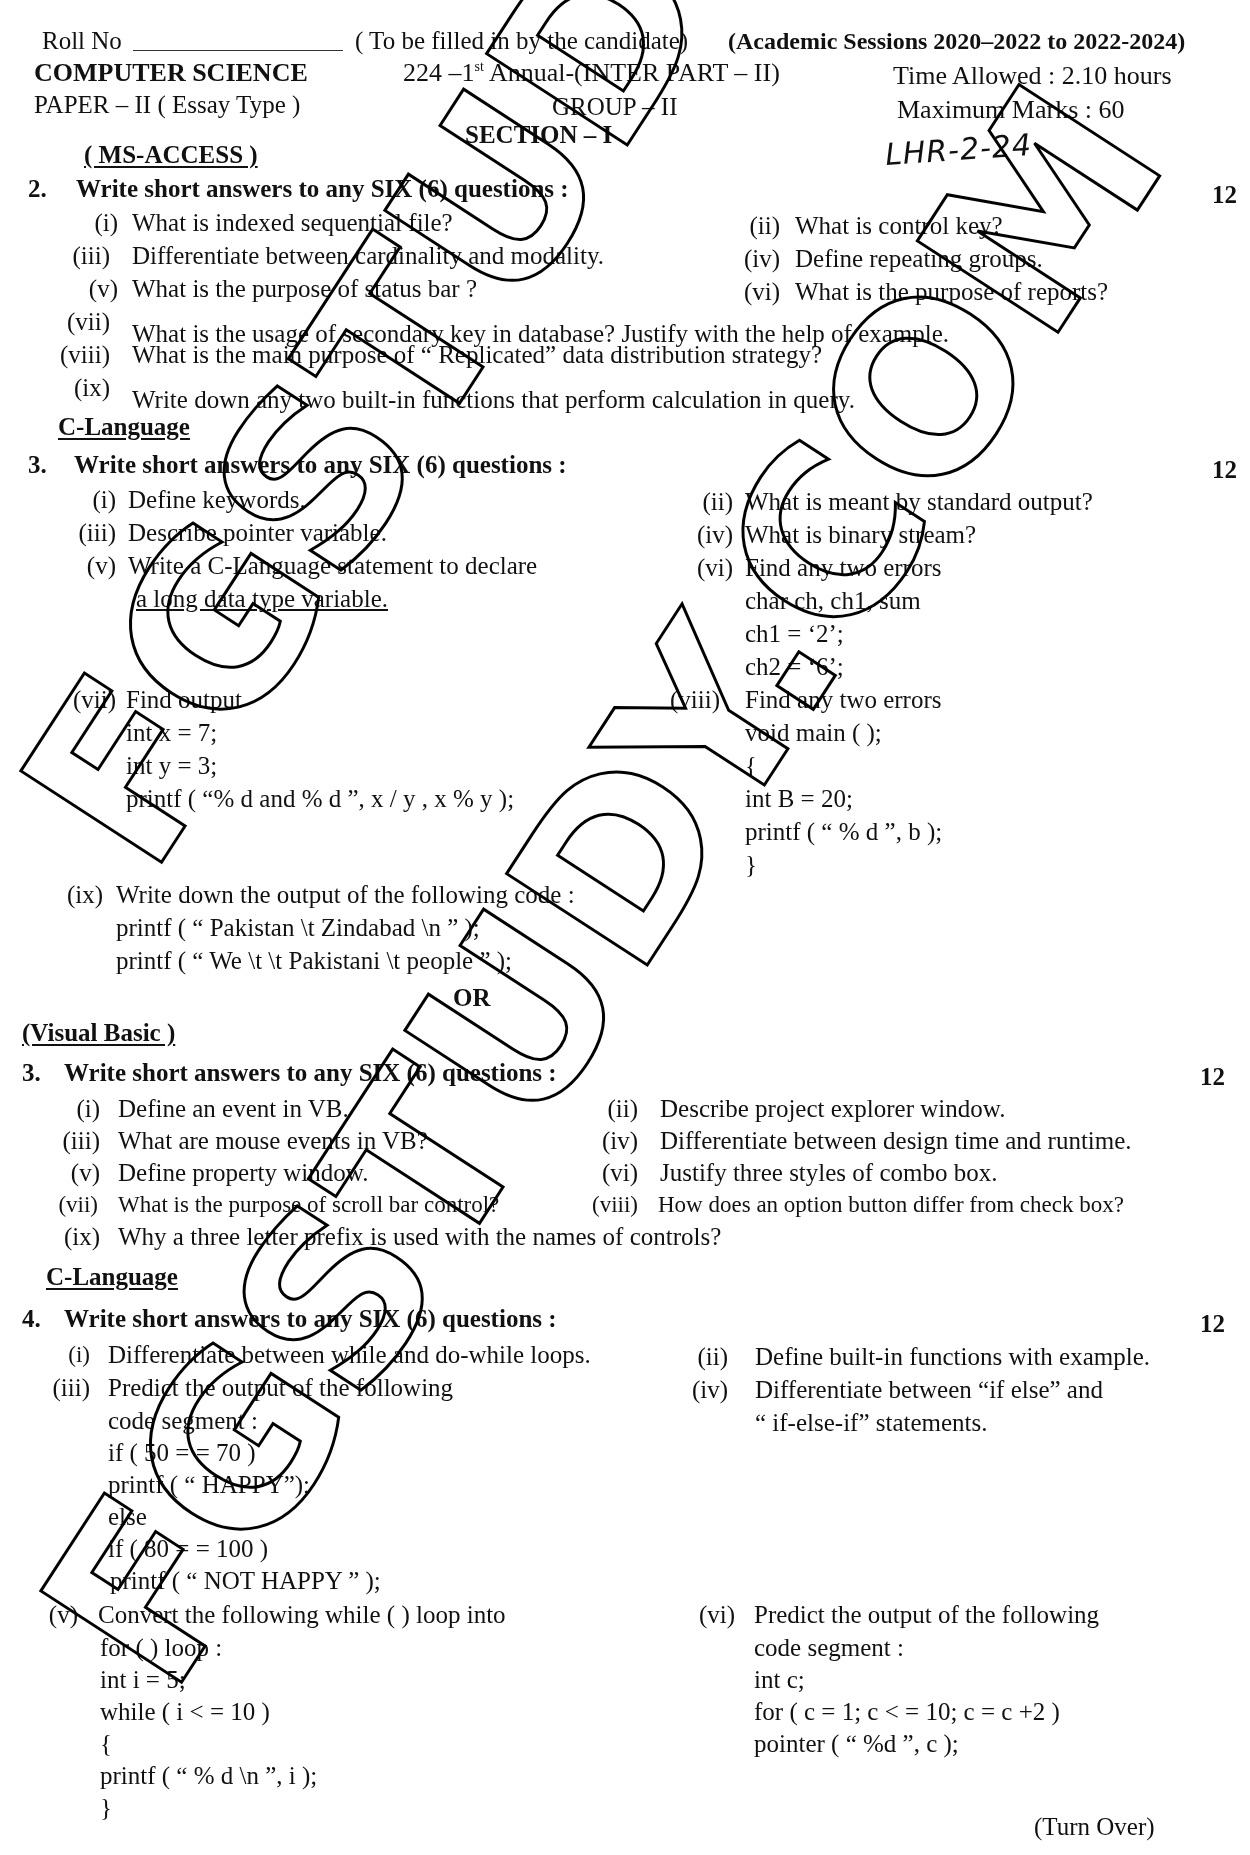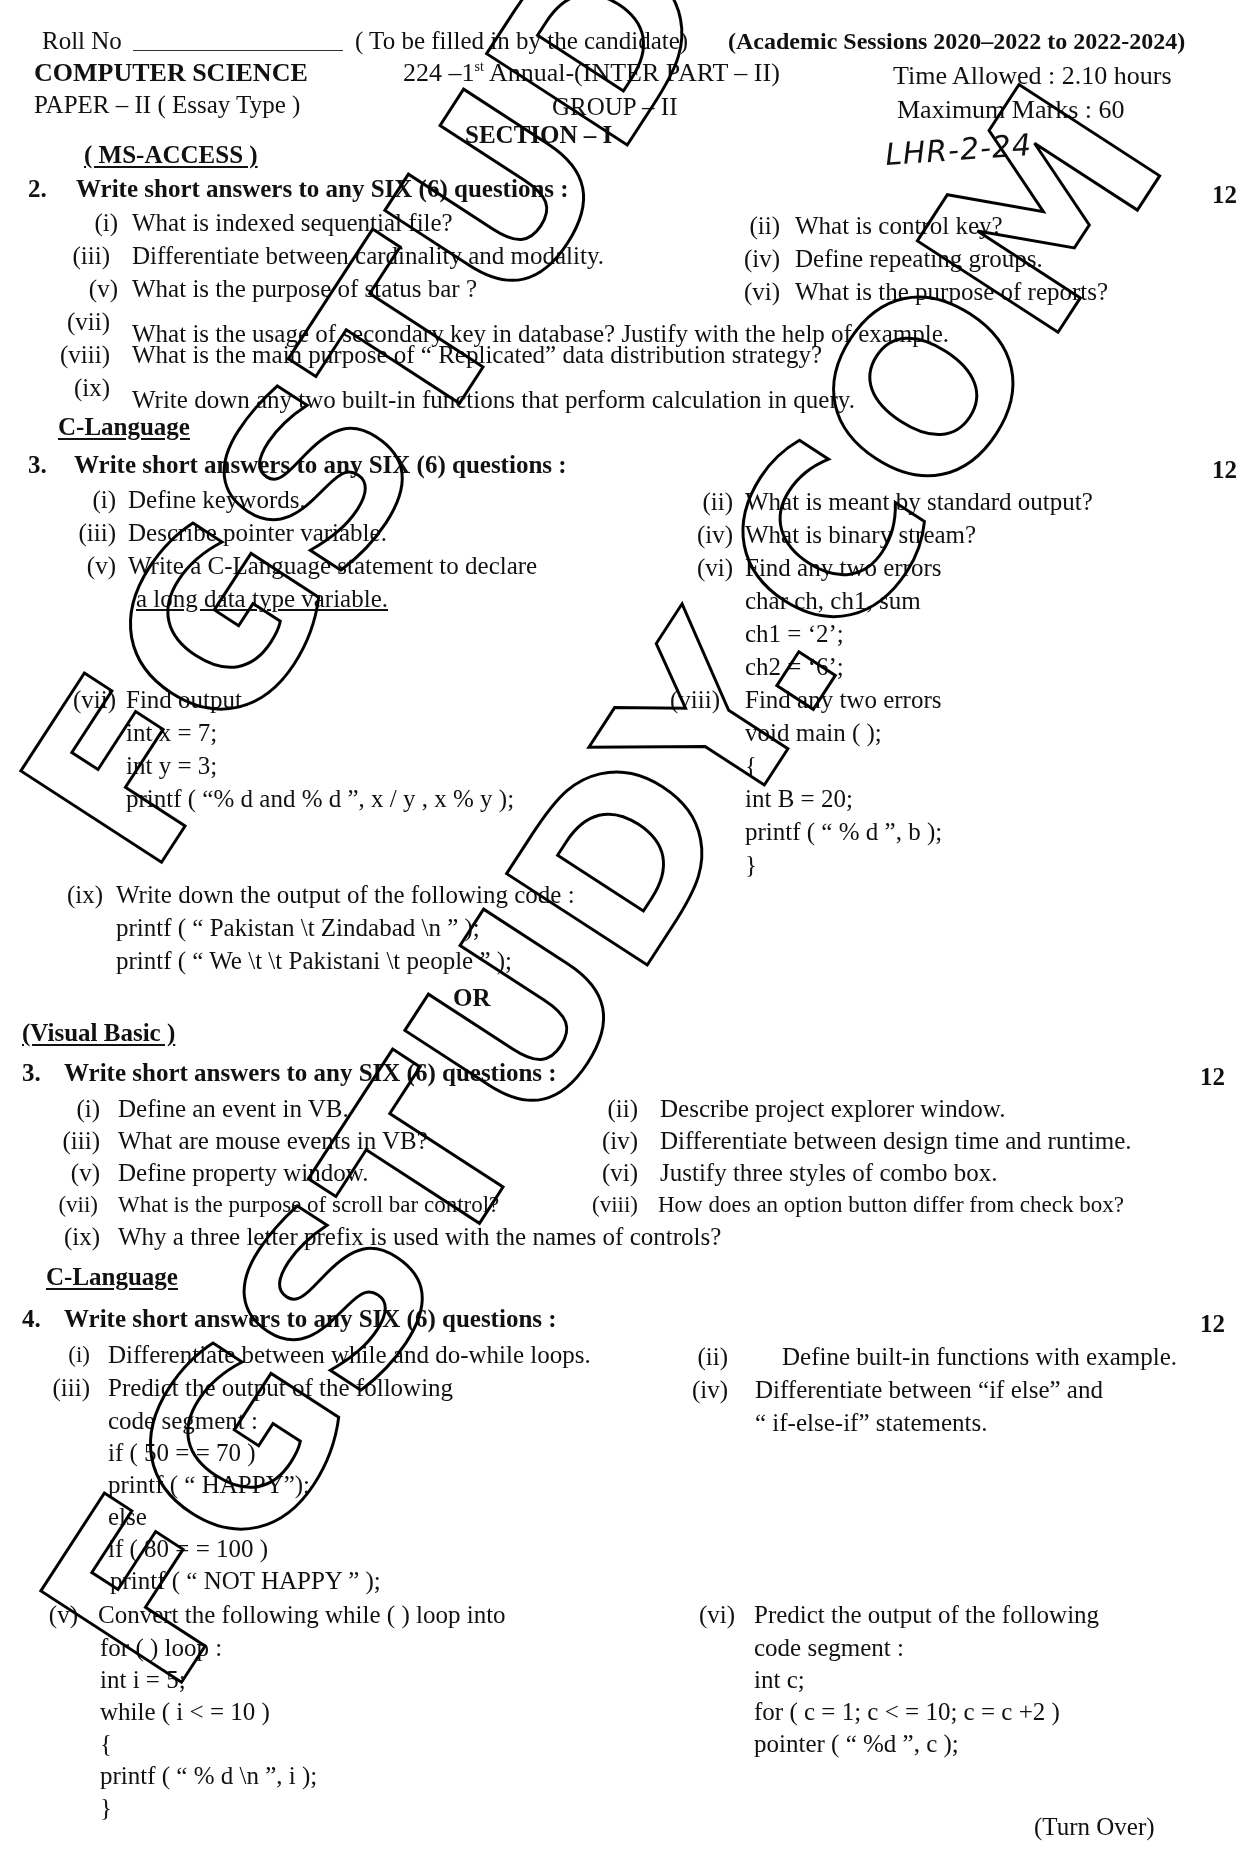--- a/index.html
+++ b/index.html
@@ -147,21 +147,21 @@
 
 <div>
   <span class="t b u" style="left:46px;top:1262px;">C-Language</span>
   <span class="t b" style="left:22px;top:1304px;">4.</span>
   <span class="t b" style="left:64px;top:1304px;">Write short answers to any SIX (6) questions :</span>
   <span class="t b" style="left:1200px;top:1309px;">12</span>
 
   <span class="lbl" style="right:1160px;top:1340px;font-size:23px;">(i)</span>
   <span class="t" style="left:108px;top:1340px;font-size:25px;">Differentiate between while and do-while loops.</span>
   <span class="lbl" style="right:522px;top:1342px;">(ii)</span>
-  <span class="t" style="left:782px;top:1342px;">Define built-in functions with example.</span>
+  <span class="t" style="left:755px;top:1342px;">Define built-in functions with example.</span>
 
   <span class="lbl" style="right:1160px;top:1373px;">(iii)</span>
   <span class="t" style="left:108px;top:1373px;">Predict the output of the following</span>
   <span class="t" style="left:108px;top:1406px;">code segment :</span>
   <span class="t" style="left:108px;top:1438px;">if ( 50 = = 70 )</span>
   <span class="t" style="left:108px;top:1470px;">printf ( “ HAPPY”);</span>
   <span class="t" style="left:108px;top:1502px;">else</span>
   <span class="t" style="left:108px;top:1534px;">if ( 80 = = 100 )</span>
   <span class="t" style="left:110px;top:1566px;">printf ( “ NOT HAPPY ” );</span>
 

